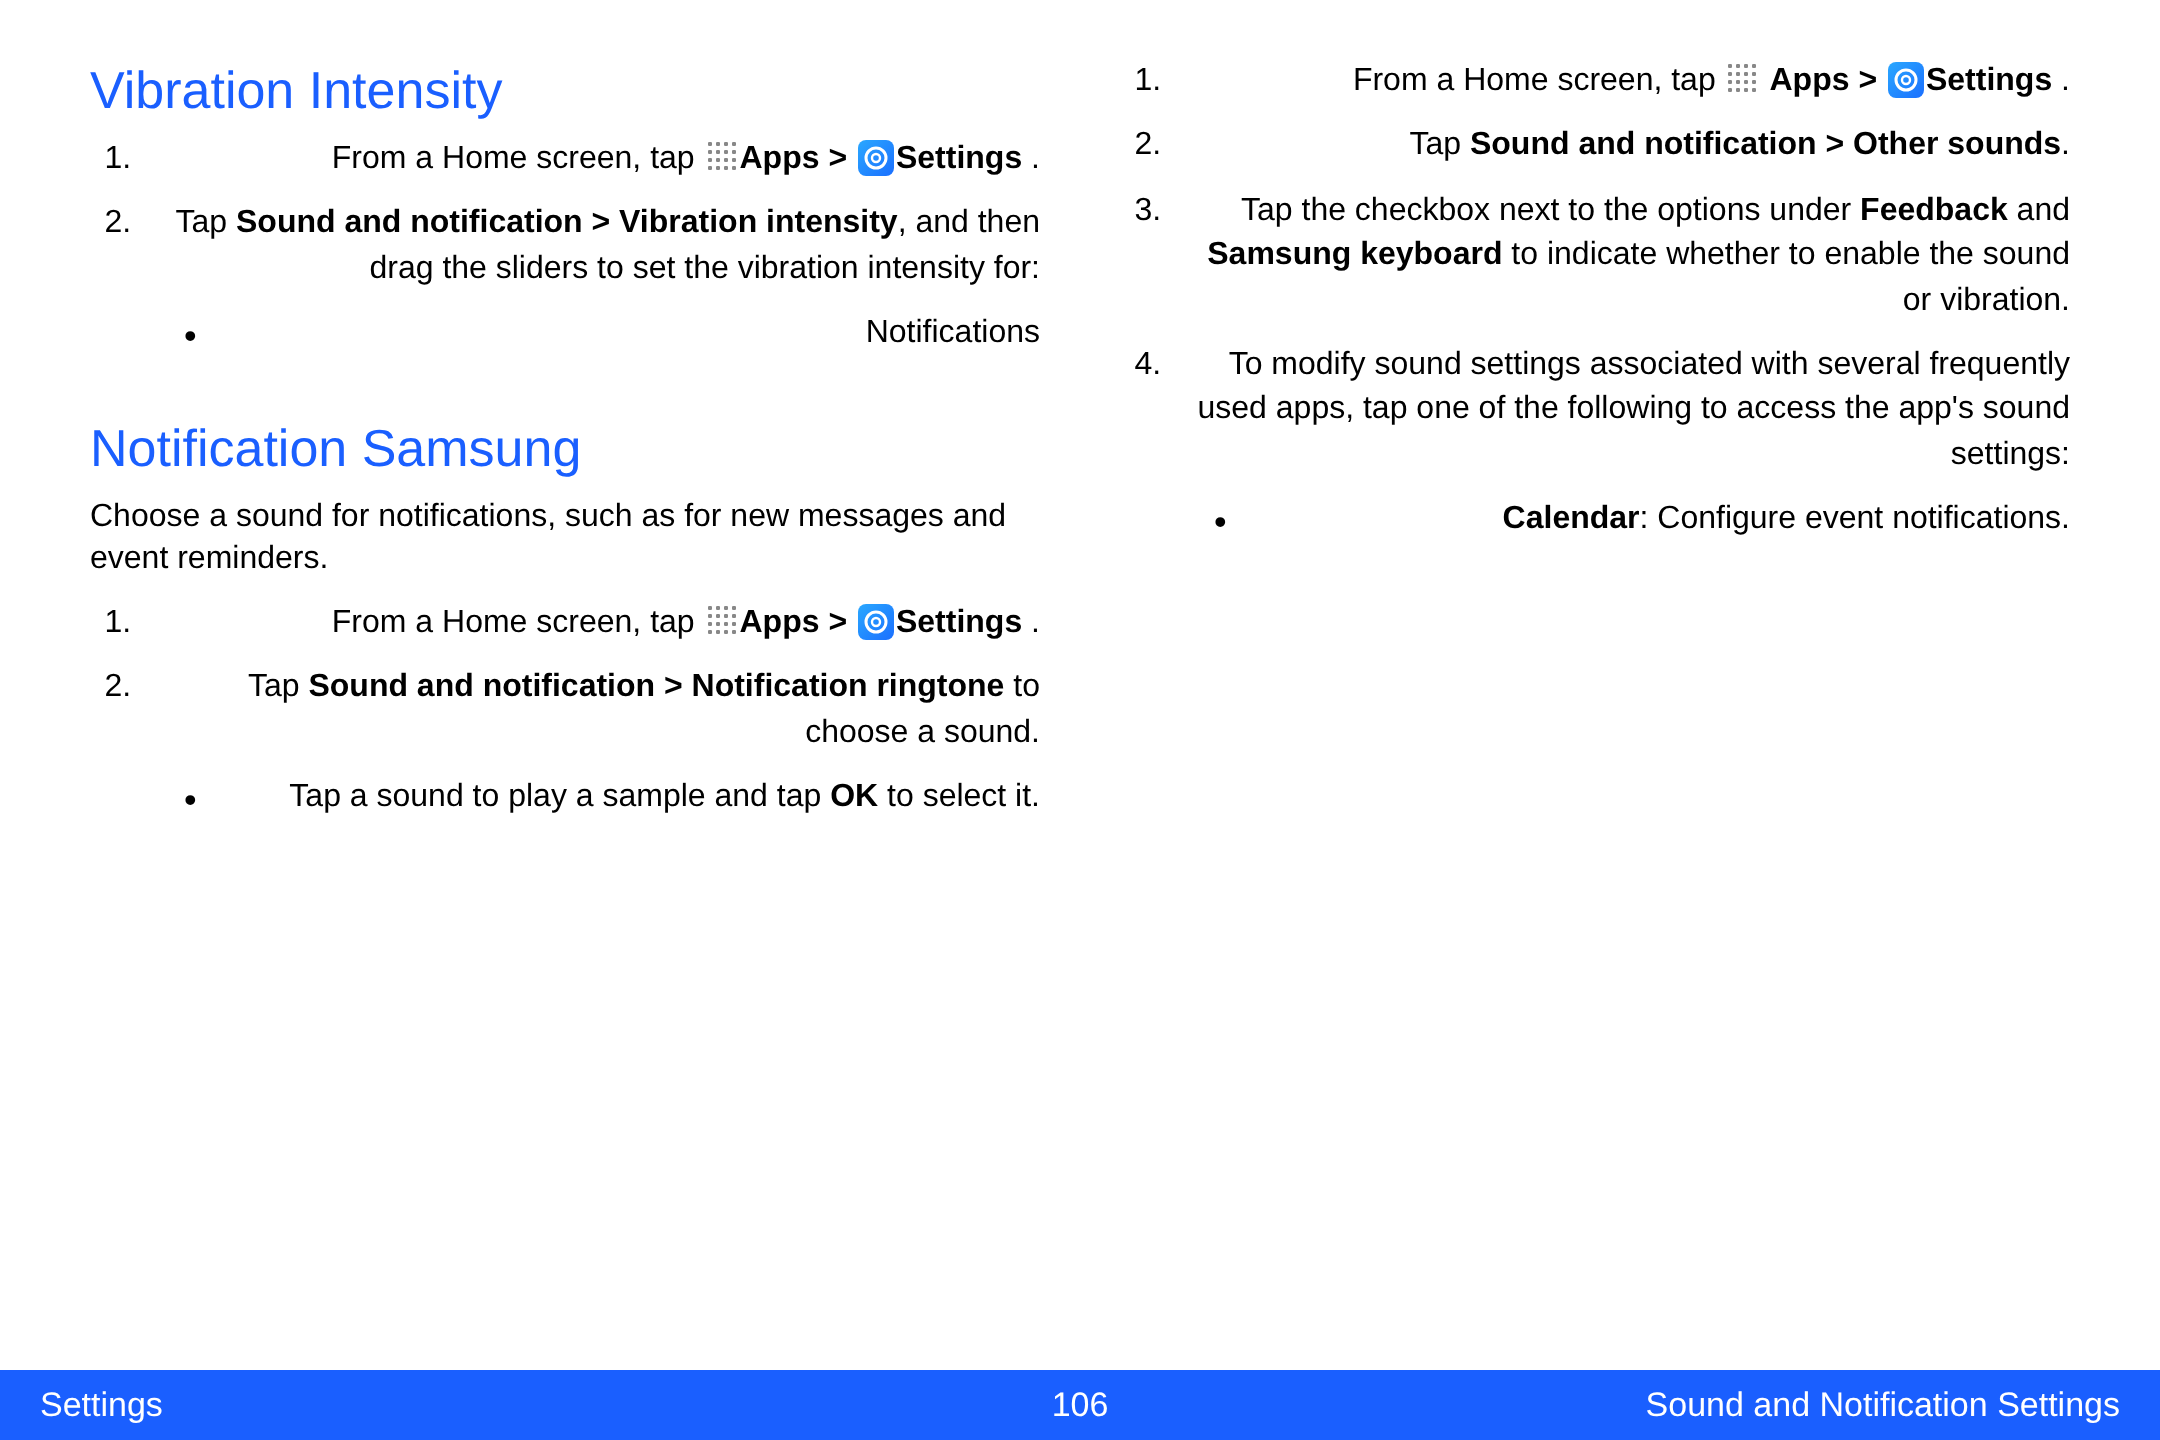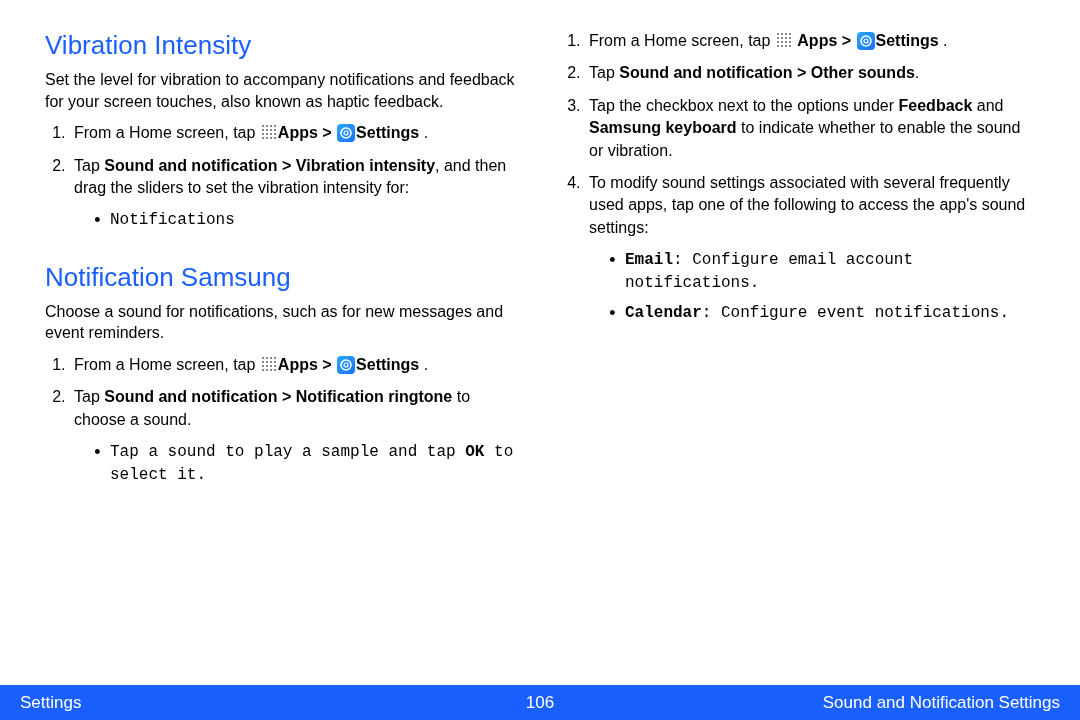--- a/index.html
+++ b/index.html
@@ -29,32 +29,32 @@
     }
     .desc {
       font-size: 16px;
       line-height: 1.35;
       margin-bottom: 10px;
     }
     ol {
       list-style: decimal;
       padding-left: 25px;
       margin-bottom: 22px;
+      text-align: right;
     }
     ol > li {
       font-size: 16px;
       line-height: 1.4;
       margin-bottom: 10px;
       padding-left: 4px;
     }
     ul {
       list-style: none;
       padding-left: 18px;
       margin-top: 10px;
-      font-family: Liberation Mono, monospace;
     }
     ul > li {
       font-size: 16px;
       line-height: 1.4;
       margin-bottom: 8px;
       position: relative;
       padding-left: 18px;
     }
     ul > li::before {
       content: "•";
@@ -106,21 +106,20 @@
     .footer .center { position: absolute; left: 50%; transform: translateX(-50%); }
   </style>
 </head>
 <body>
 
 <div class="content">
   <div class="col">
 
     <div class="section">
       <h2>Vibration Intensity</h2>
-      <p class="desc">Set the level for vibration to accompany notifications and feedback for your screen touches, also known as haptic feedback.</p>
       <ol>
         <li>
           <span>From a Home screen, tap </span><span class="apps-icon"></span><span class="b">Apps &gt; </span> <span class="settings-icon"><svg viewBox="0 0 16 16">
                 <circle cx="8" cy="8" r="5" fill="none" stroke="#fff" stroke-width="1.5"></circle>
                 <circle cx="8" cy="8" r="2" fill="none" stroke="#fff" stroke-width="1.2"></circle>
               </svg></span><span class="b">Settings</span><span> .</span>
         </li>
         <li>
           <span>Tap </span><span class="b">Sound and notification &gt; Vibration intensity</span><span>, and then drag the sliders to set the vibration intensity for:</span>
           <ul>
@@ -165,23 +164,20 @@
         <li>
           <span>Tap </span><span class="b">Sound and notification &gt; Other sounds</span><span>.</span>
         </li>
         <li>
           <span>Tap the checkbox next to the options under </span><span class="b">Feedback</span><span> and </span><span class="b">Samsung keyboard</span><span> to indicate whether to enable the sound or vibration.</span>
         </li>
         <li>
           <span>To modify sound settings associated with several frequently used apps, tap one of the following to access the app's sound settings:</span>
           <ul>
             <li>
-              <span class="b">Email</span><span>: Configure email account notifications.</span>
-            </li>
-            <li>
               <span class="b">Calendar</span><span>: Configure event notifications.</span>
             </li>
           </ul>
         </li>
       </ol>
     </div>
   </div>
 </div>
 
 <div class="footer">

